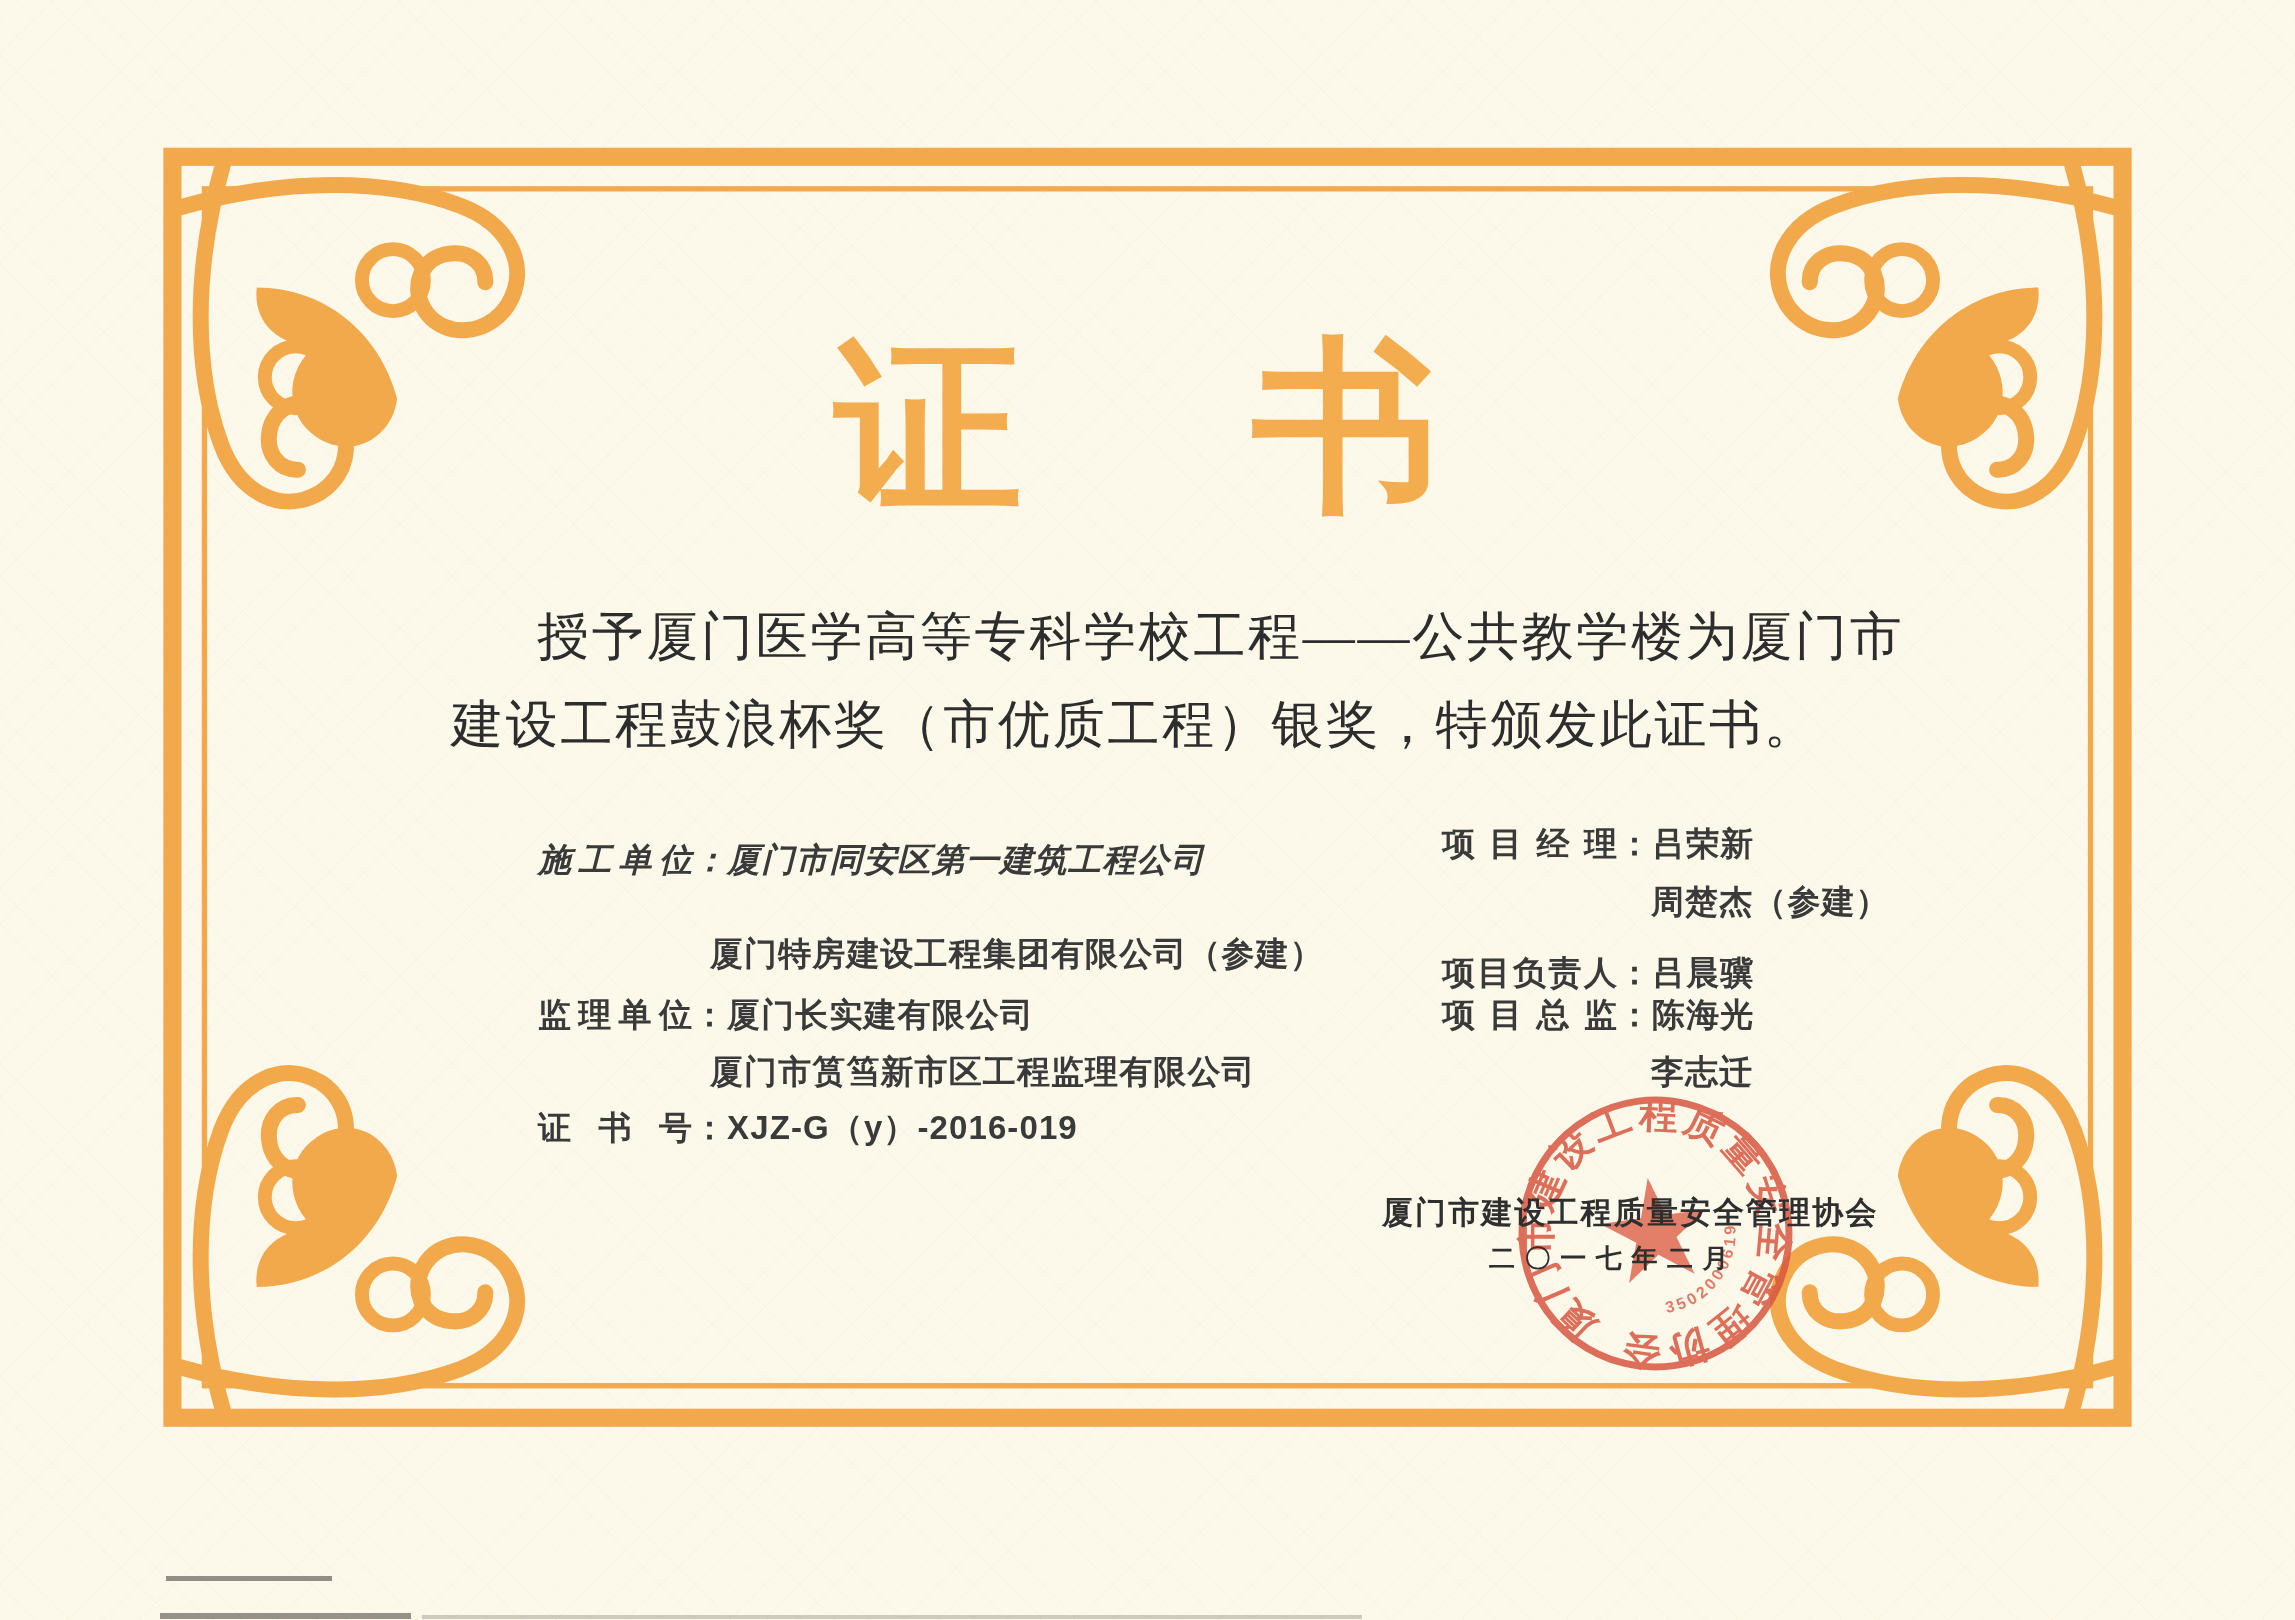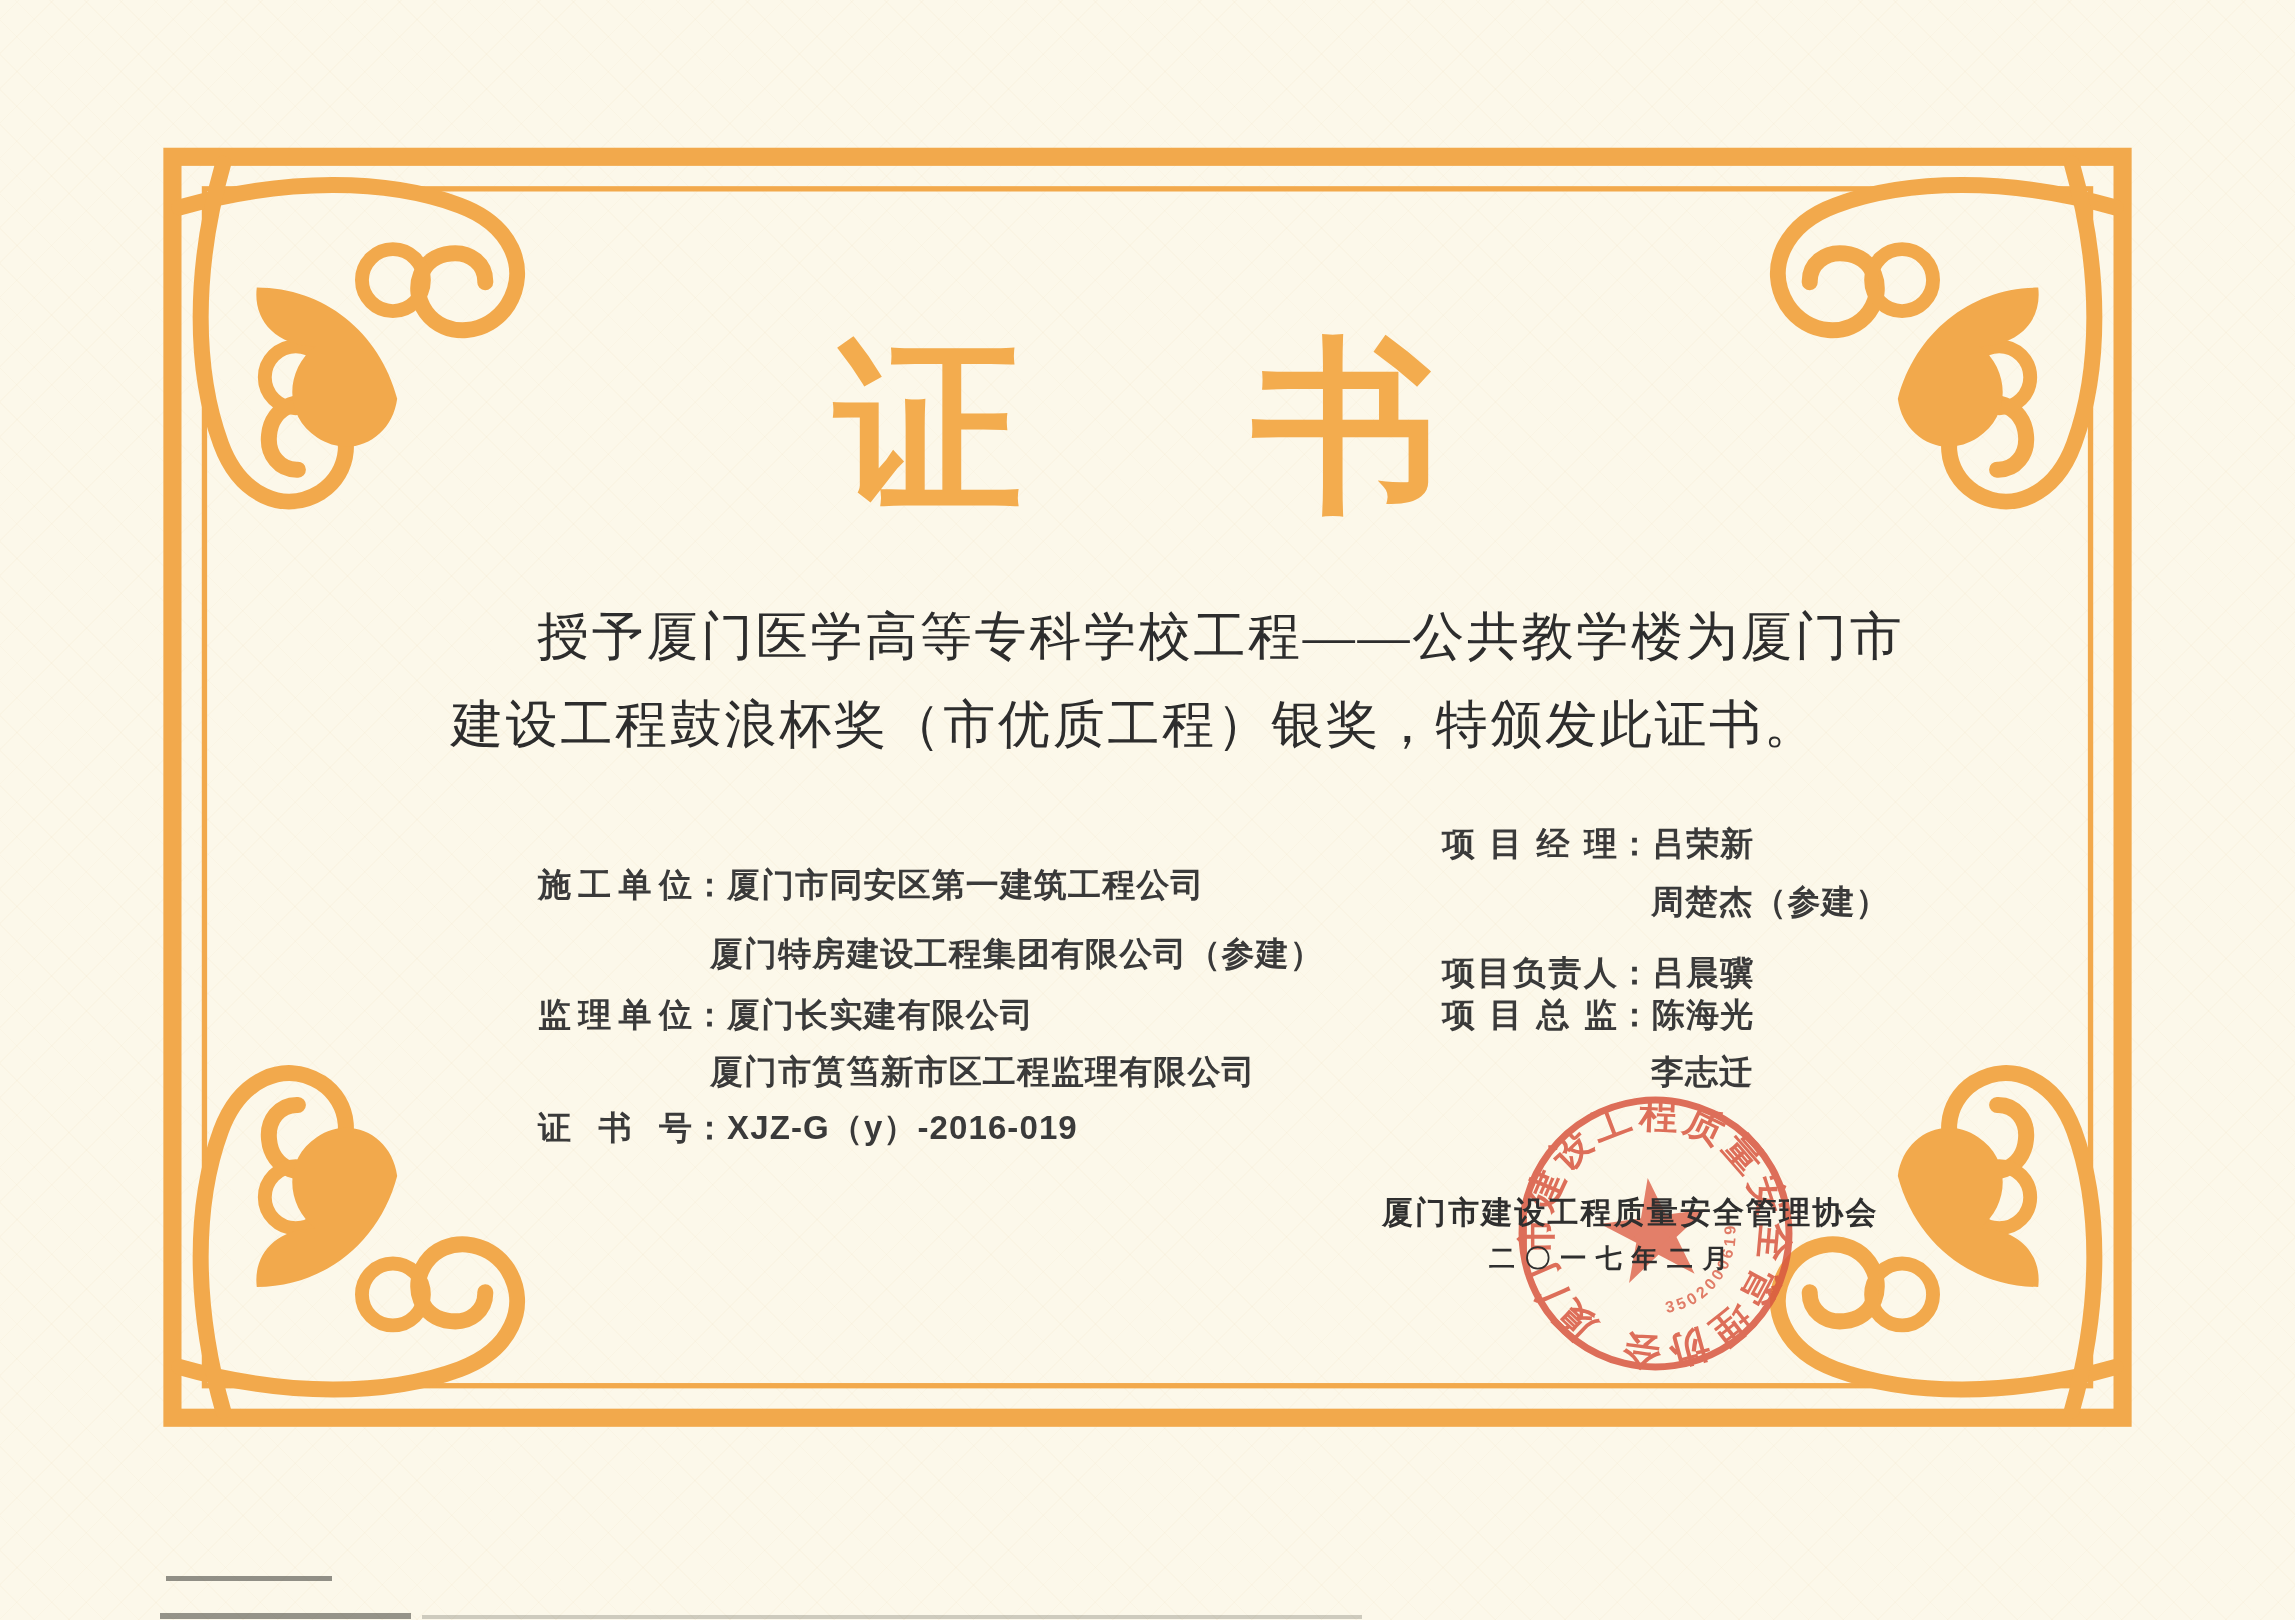--- a/index.html
+++ b/index.html
@@ -110,21 +110,21 @@
         <textPath href="#sealSerialPath">3502000619</textPath>
       </text>
     </g>
   </svg>
 
   <div id="cert-title">证　书</div>
 
   <div class="body-line" style="left:537px;top:602px;">授予厦门医学高等专科学校工程——公共教学楼为厦门市</div>
   <div class="body-line" style="left:423px;top:690px;margin-left:28px;">建设工程鼓浪杯奖（市优质工程）银奖，特颁发此证书。</div>
 
-  <div class="row" style="left:538px;top:863px;">
+  <div class="row" style="left:538px;top:838px;font-style:italic;">
     <span class="lbl lbl-l">施工单位</span><span class="colon">：</span><span class="val">厦门市同安区第一建筑工程公司</span>
   </div>
   <div class="row" style="left:710px;top:932px;">
     <span class="val">厦门特房建设工程集团有限公司（参建）</span>
   </div>
   <div class="row" style="left:538px;top:993px;">
     <span class="lbl lbl-l">监理单位</span><span class="colon">：</span><span class="val">厦门长实建有限公司</span>
   </div>
   <div class="row" style="left:710px;top:1050px;">
     <span class="val">厦门市筼筜新市区工程监理有限公司</span>

